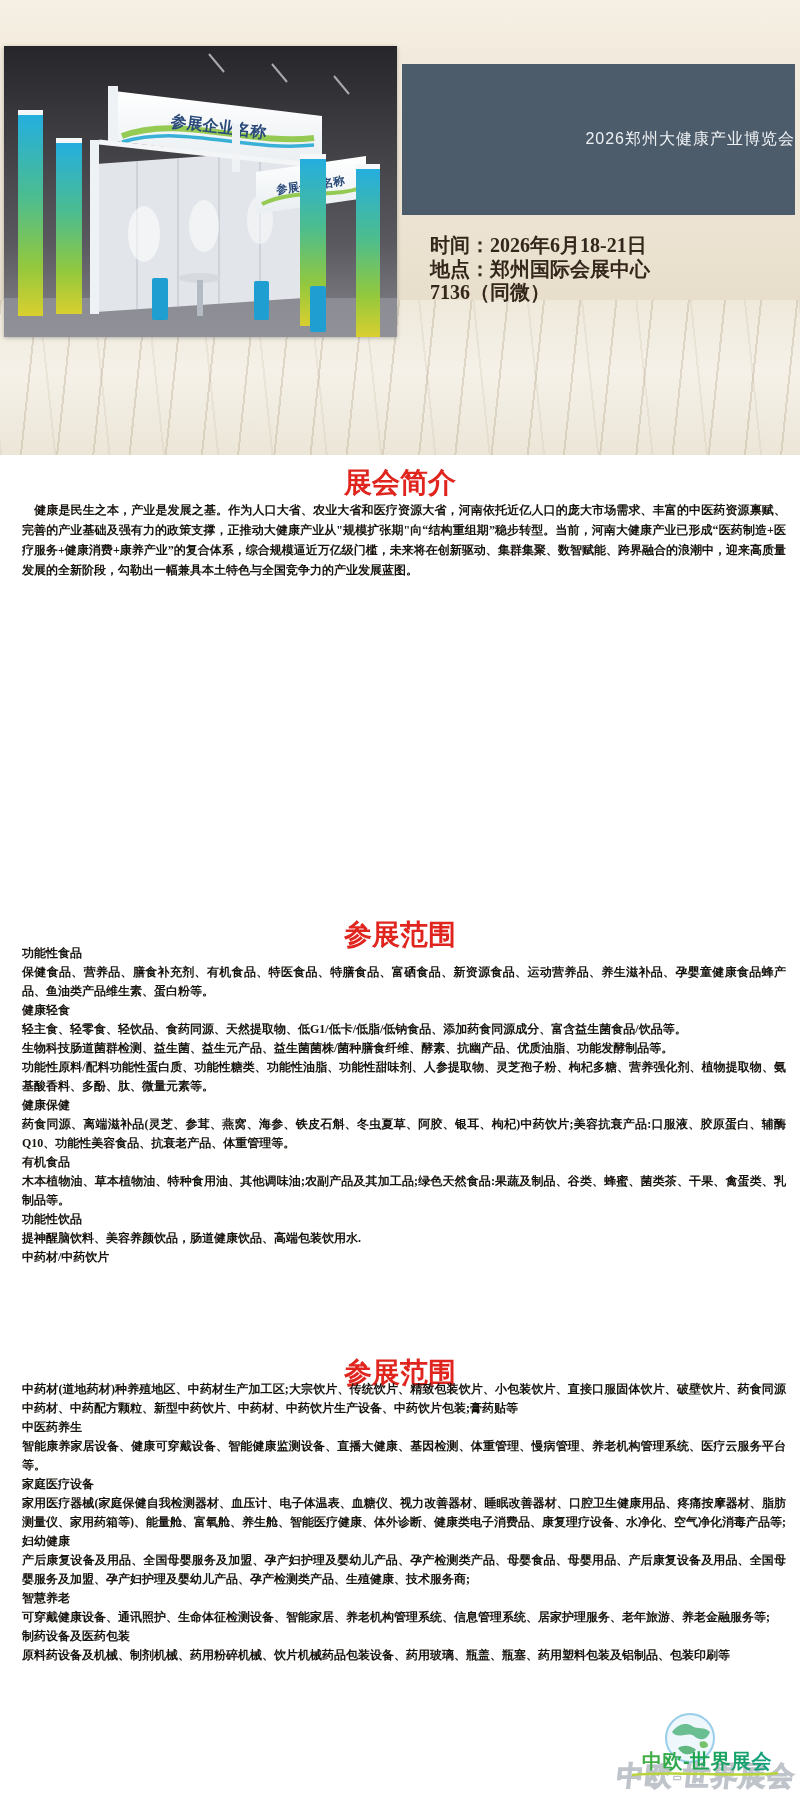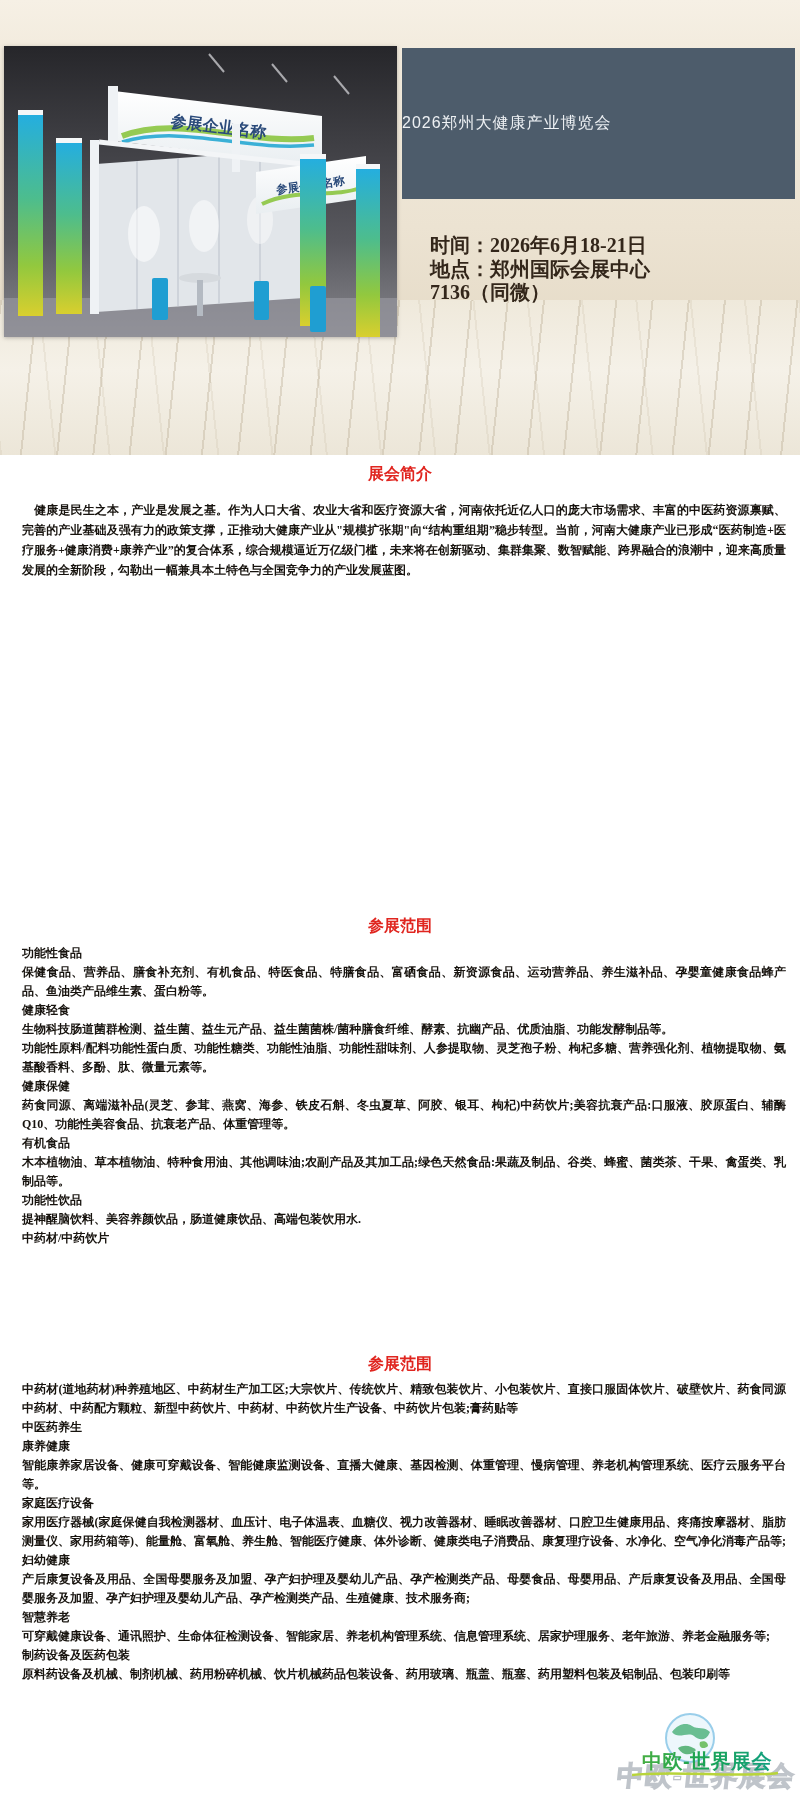--- a/index.html
+++ b/index.html
@@ -22,39 +22,39 @@
       repeating-linear-gradient(84deg, rgba(190,176,150,.18) 0 2px, rgba(0,0,0,0) 2px 54px),
       linear-gradient(180deg,#efe9db 0%,#f5f1e8 45%,#ece6d8 100%);
   }
   .photo {
     position:absolute; left:4px; top:46px; width:393px; height:291px;
     box-shadow:0 1px 4px rgba(0,0,0,.25);
   }
   .photo svg { display:block; width:100%; height:100%; }
 
   .titlebox {
-    position:absolute; left:402px; top:48px; width:393px; height:151px;
+    position:absolute; left:402px; top:64px; width:393px; height:151px;
     background:#4d5c6b;
-    display:flex; align-items:center; justify-content:flex-start;
+    display:flex; align-items:center; justify-content:flex-end;
   }
   .titlebox .t {
     color:#eef1f4; font-family:"Liberation Sans","DejaVu Sans",sans-serif;
     font-size:16px; letter-spacing:1px; font-weight:400;
   }
   .info {
     position:absolute; left:430px; top:234px; width:368px;
     color:#33261a; font-weight:bold; font-size:20px; line-height:23.5px;
   }
   .info div { white-space:nowrap; }
 
   
   .h-red {
     position:absolute; left:0; width:800px; text-align:center;
     color:#e0251f; font-family:"Liberation Sans","DejaVu Sans",sans-serif;
-    font-weight:bold; font-size:16px;
+    font-weight:bold; font-size:28px;
   }
   .body-block {
     position:absolute; left:4px; width:800px; padding:0 18px;
     color:#17130e; font-weight:bold; font-size:12px; line-height:19px;
     text-align:justify;
   }
   .body-block p { margin:0; }
   #intro-body { line-height:20px; }
 
   #h-intro  { top:464px; }
@@ -186,36 +186,36 @@
 <div id="h-intro" class="h-red">展会简介</div>
 <div id="intro-body" class="body-block">
     <p>　健康是民生之本，产业是发展之基。作为人口大省、农业大省和医疗资源大省，河南依托近亿人口的庞大市场需求、丰富的中医药资源禀赋、完善的产业基础及强有力的政策支撑，正推动大健康产业从"规模扩张期"向“结构重组期”稳步转型。当前，河南大健康产业已形成“医药制造+医疗服务+健康消费+康养产业”的复合体系，综合规模逼近万亿级门槛，未来将在创新驱动、集群集聚、数智赋能、跨界融合的浪潮中，迎来高质量发展的全新阶段，勾勒出一幅兼具本土特色与全国竞争力的产业发展蓝图。</p>
   </div>
 
 <div id="h-scope1" class="h-red">参展范围</div>
 <div id="scope1-body" class="body-block">
     <p>功能性食品</p>
     <p>保健食品、营养品、膳食补充剂、有机食品、特医食品、特膳食品、富硒食品、新资源食品、运动营养品、养生滋补品、孕婴童健康食品蜂产品、鱼油类产品维生素、蛋白粉等。</p>
     <p>健康轻食</p>
+    <p>轻主食、轻零食、轻饮品、食药同源、天然提取物、低G1/低卡/低脂/低钠食品、添加药食同源成分、富含益生菌食品/饮品等。</p>
     <p>生物科技肠道菌群检测、益生菌、益生元产品、益生菌菌株/菌种膳食纤维、酵素、抗幽产品、优质油脂、功能发酵制品等。</p>
     <p>功能性原料/配料功能性蛋白质、功能性糖类、功能性油脂、功能性甜味剂、人参提取物、灵芝孢子粉、枸杞多糖、营养强化剂、植物提取物、氨基酸香料、多酚、肽、微量元素等。</p>
     <p>健康保健</p>
     <p>药食同源、离端滋补品(灵芝、参茸、燕窝、海参、铁皮石斛、冬虫夏草、阿胶、银耳、枸杞)中药饮片;美容抗衰产品:口服液、胶原蛋白、辅酶Q10、功能性美容食品、抗衰老产品、体重管理等。</p>
     <p>有机食品</p>
     <p>木本植物油、草本植物油、特种食用油、其他调味油;农副产品及其加工品;绿色天然食品:果蔬及制品、谷类、蜂蜜、菌类茶、干果、禽蛋类、乳制品等。</p>
     <p>功能性饮品</p>
     <p>提神醒脑饮料、美容养颜饮品，肠道健康饮品、高端包装饮用水.</p>
     <p>中药材/中药饮片</p>
   </div>
 
 <div id="h-scope2" class="h-red">参展范围</div>
 <div id="scope2-body" class="body-block">
     <p>中药材(道地药材)种养殖地区、中药材生产加工区;大宗饮片、传统饮片、精致包装饮片、小包装饮片、直接口服固体饮片、破壁饮片、药食同源中药材、中药配方颗粒、新型中药饮片、中药材、中药饮片生产设备、中药饮片包装;膏药贴等</p>
     <p>中医药养生</p>
-    <p>康养健康</p>
     <p>智能康养家居设备、健康可穿戴设备、智能健康监测设备、直播大健康、基因检测、体重管理、慢病管理、养老机构管理系统、医疗云服务平台等。</p>
     <p>家庭医疗设备</p>
     <p>家用医疗器械(家庭保健自我检测器材、血压计、电子体温表、血糖仪、视力改善器材、睡眠改善器材、口腔卫生健康用品、疼痛按摩器材、脂肪测量仪、家用药箱等)、能量舱、富氧舱、养生舱、智能医疗健康、体外诊断、健康类电子消费品、康复理疗设备、水净化、空气净化消毒产品等;</p>
     <p>妇幼健康</p>
     <p>产后康复设备及用品、全国母婴服务及加盟、孕产妇护理及婴幼儿产品、孕产检测类产品、母婴食品、母婴用品、产后康复设备及用品、全国母婴服务及加盟、孕产妇护理及婴幼儿产品、孕产检测类产品、生殖健康、技术服务商;</p>
     <p>智慧养老</p>
     <p>可穿戴健康设备、通讯照护、生命体征检测设备、智能家居、养老机构管理系统、信息管理系统、居家护理服务、老年旅游、养老金融服务等;</p>
     <p>制药设备及医药包装</p>
     <p>原料药设备及机械、制剂机械、药用粉碎机械、饮片机械药品包装设备、药用玻璃、瓶盖、瓶塞、药用塑料包装及铝制品、包装印刷等</p>
   </div>

